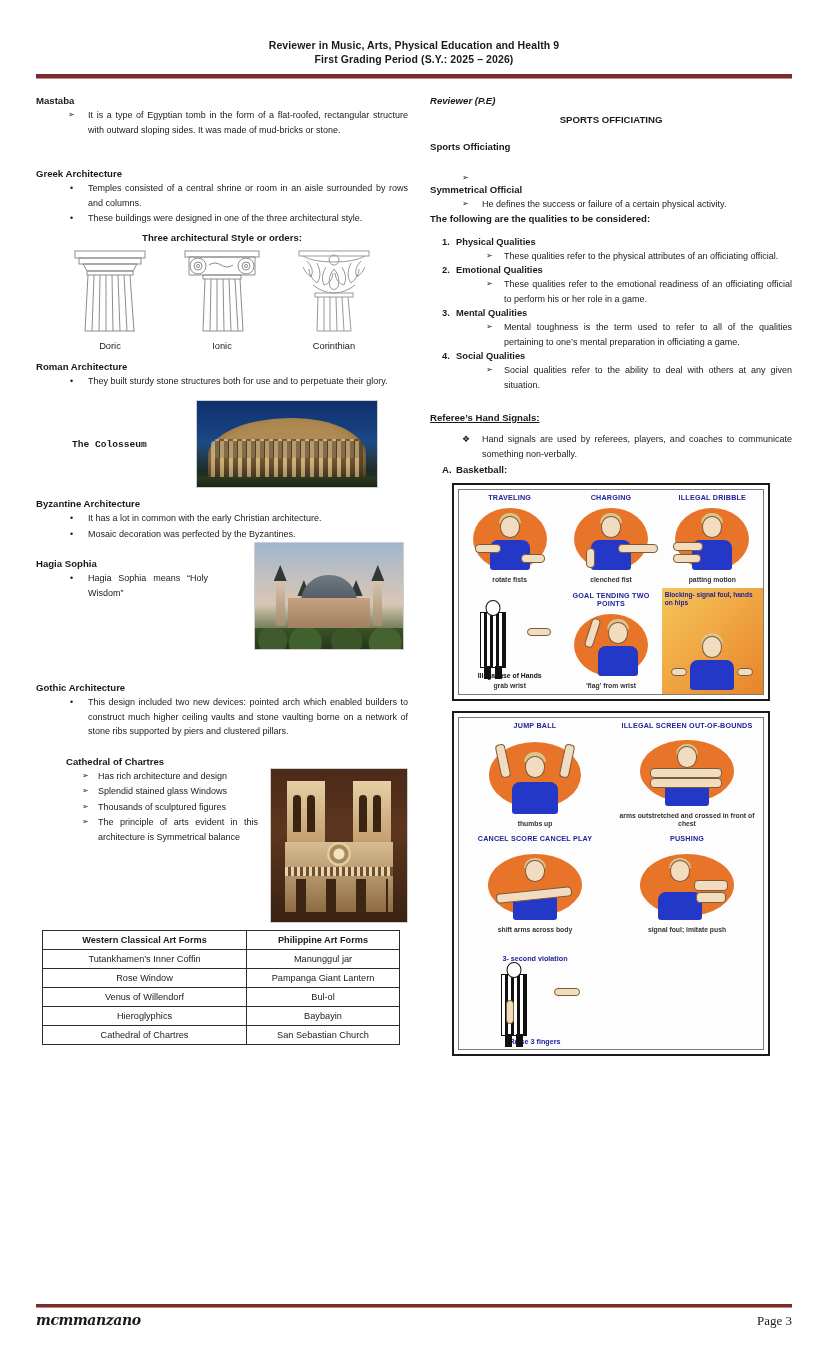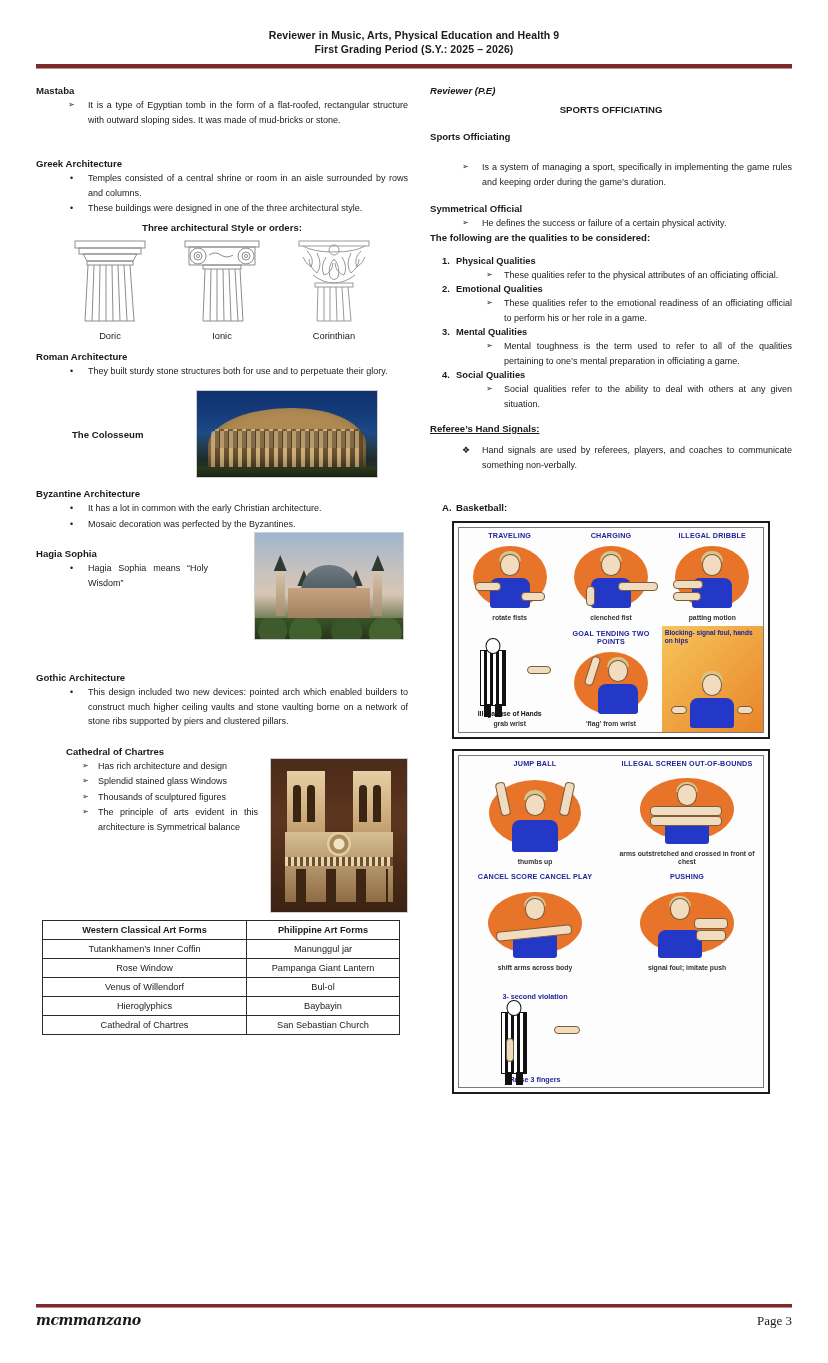--- a/index.html
+++ b/index.html
@@ -2,21 +2,21 @@
 <html><head>
 <meta charset="utf-8">
 <style>
   * { box-sizing: border-box; margin: 0; padding: 0; }
   html, body {
     width: 828px; height: 1363px;
     background: #ffffff;
     font-family: "Liberation Sans", sans-serif;
     color: #1a1a1a;
   }
-  .page { position: relative; width: 828px; height: 1363px; padding: 28px 36px 0 36px; }
+  .page { position: relative; width: 828px; height: 1363px; padding: 38px 36px 0 36px; }
 
   
   .hdr { text-align: center; }
   .hdr-line { font-size: 10.5px; font-weight: bold; letter-spacing: .1px; line-height: 14px; }
   .hdr-rule { margin-top: 8px; border-top: 4px solid #7B2B2B; border-bottom: 1px solid #b98d8d; }
 
   
   .cols { display: flex; gap: 22px; margin-top: 16px; }
   .col { width: 372px; }
   .col-r { width: 362px; }
@@ -32,21 +32,21 @@
   .gap-sm { height: 9px; }
 
   
   .orders-title { text-align: center; font-size: 9.6px; font-weight: bold; margin: 6px 0 4px 0; }
   .orders { display: flex; justify-content: space-around; align-items: flex-end; padding: 0 18px; }
   .order { text-align: center; width: 104px; }
   .order svg { display: block; margin: 0 auto; }
   .order-label { font-size: 9.3px; margin-top: 6px; }
 
   
-  .figrow { display: flex; align-items: center; margin: 12px 0 10px 0; }
+  .figrow { display: flex; align-items: center; margin: 12px 0 10px 0; font-family: Liberation Mono, monospace; }
   .figcap { font-size: 9.6px; font-weight: bold; width: 160px; padding-left: 36px; }
   .photo { border: 1px solid #cfcfcf; overflow: hidden; position: relative; }
 
   
   .coloss { width: 182px; height: 88px;
     background: linear-gradient(180deg,#10306e 0%,#16407f 34%,#1d4a86 48%,#233f55 63%,#1d2c28 80%,#2d3a22 100%); }
   .coloss .arena { position:absolute; left:6%; bottom:6%; width:88%; height:74%;
     background:
       radial-gradient(ellipse at 22% 40%, rgba(240,205,150,.95) 0%, rgba(200,160,105,.65) 40%, rgba(120,95,60,0) 70%),
       linear-gradient(180deg,#d8b municipality 0,#000 0);
@@ -351,21 +351,21 @@
     </div>
 
     <div class="col-r">
 
       <div class="rv-label">Reviewer (P.E)</div>
       <div class="rv-title">SPORTS OFFICIATING</div>
 
       <h3 class="sec" style="margin-top:16px">Sports Officiating</h3>
       <div class="gap-md"></div>
       <ul class="ul arrow">
-        <li><span class="bl">➢</span><span>Is a system of managing a sport, specifically in implementing the game rules and keeping order during the game’s duration.</span></li>
+        <li><span class="bl">➢</span></li>
       </ul>
 
       <h3 class="sec" style="margin-top:14px">Symmetrical Official</h3>
       <ul class="ul arrow">
         <li><span class="bl">➢</span><span>He defines the success or failure of a certain physical activity.</span></li>
       </ul>
 
       <h3 class="sec" style="">The following are the qualities to be considered:</h3>
       <div class="gap-sm"></div>
 
@@ -381,27 +381,27 @@
         <li>
           <span class="num">3.</span><span class="qn">Mental Qualities</span>
           <div class="sub"><span class="bl">➢</span><span>Mental toughness is the term used to refer to all of the qualities pertaining to one’s mental  preparation in officiating a game.</span></div>
         </li>
         <li>
           <span class="num">4.</span><span class="qn">Social Qualities</span>
           <div class="sub"><span class="bl">➢</span><span>Social qualities refer to the ability to deal with others at any given situation.</span></div>
         </li>
       </ul>
 
-      <div class="underline-h" style="margin-top:12px">Referee’s Hand Signals:</div>
+      <div class="underline-h" style="margin-top:20px">Referee’s Hand Signals:</div>
       <div class="gap-sm"></div>
       <ul class="ul">
         <li style="padding-left:52px"><span class="bl" style="left:32px">❖</span><span>Hand signals are used by referees, players, and coaches to communicate something non-verbally.</span></li>
       </ul>
 
-      <div class="abc" style="margin-top:30px">
+      <div class="abc" style="margin-top:3px">
         <span class="ltr">A.</span><span>Basketball:</span>
       </div>
 
       <div class="poster p1" style="margin-top:8px">
         <div class="poster-inner">
           <div class="sig-grid">
 
             <div class="cell">
               <div class="cap-top">TRAVELING</div>
               <div class="fig">

